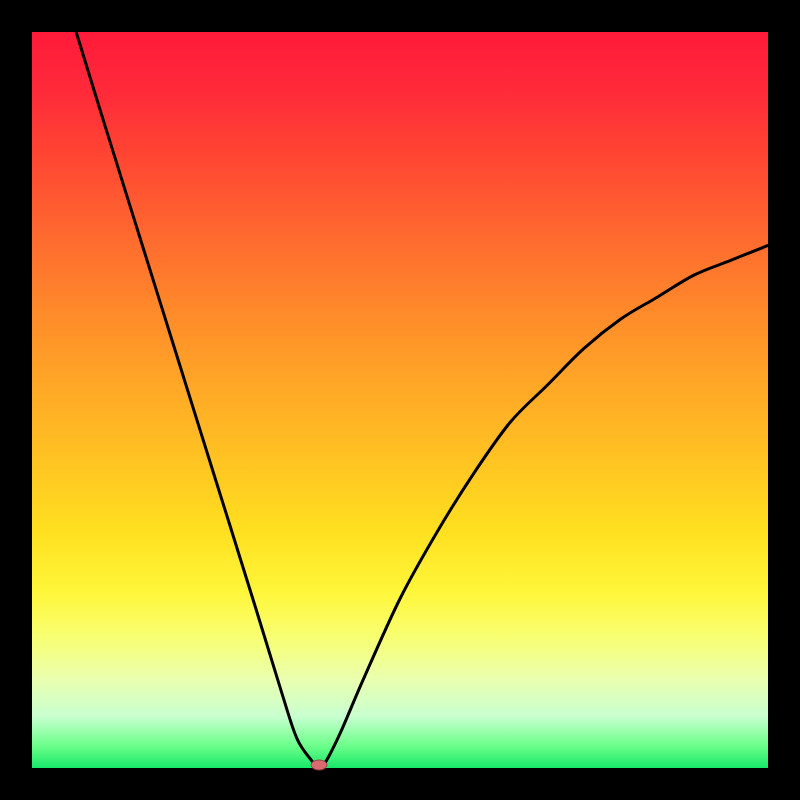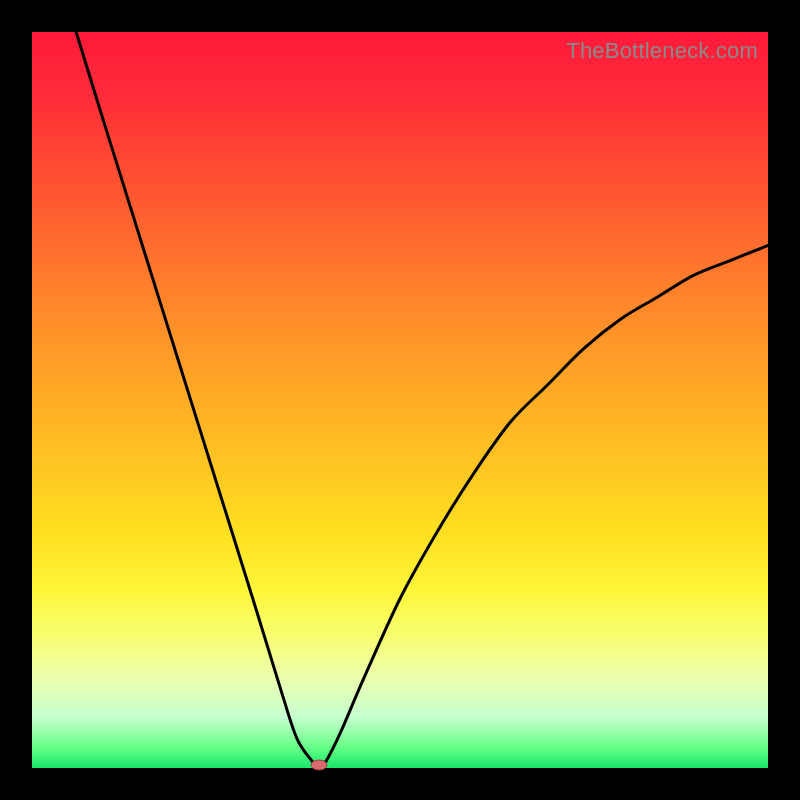--- a/index.html
+++ b/index.html
@@ -49,20 +49,19 @@
     fill: #d96a70;
     stroke: #a04048;
     stroke-width: 1;
   }
 </style>
 </head>
 <body>
 
 <div class="frame">
   <div class="plot">
-    <span class="watermark">TheBottleneck.com</span>
     <svg class="curve" viewBox="0 0 736 736" preserveAspectRatio="none">
       <path id="left-path" fill="none" stroke="#000" stroke-width="3" stroke-linecap="round" stroke-linejoin="round" d="M 44.16 0.00 C 49.07 15.95, 62.56 60.11, 73.60 95.68 C 84.64 131.25, 98.13 174.19, 110.40 213.44 C 122.67 252.69, 134.93 291.95, 147.20 331.20 C 159.47 370.45, 171.73 409.71, 184.00 448.96 C 196.27 488.21, 209.76 531.15, 220.80 566.72 C 231.84 602.29, 242.88 639.09, 250.24 662.40 C 257.60 685.71, 260.05 695.52, 264.96 706.56 C 269.87 717.60, 276.00 723.73, 279.68 728.64 C 283.36 733.55, 285.81 734.77, 287.04 736.00"></path>
       <path id="right-path" fill="none" stroke="#000" stroke-width="3" stroke-linecap="round" stroke-linejoin="round" d="M 287.04 736.00 C 288.27 734.77, 290.72 734.77, 294.40 728.64 C 298.08 722.51, 302.99 712.69, 309.12 699.20 C 315.25 685.71, 321.39 669.76, 331.20 647.68 C 341.01 625.60, 355.73 591.25, 368.00 566.72 C 380.27 542.19, 392.53 521.33, 404.80 500.48 C 417.07 479.63, 429.33 460.00, 441.60 441.60 C 453.87 423.20, 466.13 404.80, 478.40 390.08 C 490.67 375.36, 502.93 365.55, 515.20 353.28 C 527.47 341.01, 539.73 327.52, 552.00 316.48 C 564.27 305.44, 576.53 295.63, 588.80 287.04 C 601.07 278.45, 613.33 272.32, 625.60 264.96 C 637.87 257.60, 650.13 249.01, 662.40 242.88 C 674.67 236.75, 686.93 233.07, 699.20 228.16 C 711.47 223.25, 729.87 215.89, 736.00 213.44"></path>
       <ellipse id="min-dot" class="dot" rx="8" ry="5" cx="287.04" cy="733.00"></ellipse>
     </svg>
   </div>
 </div>
 
 </body></html>

